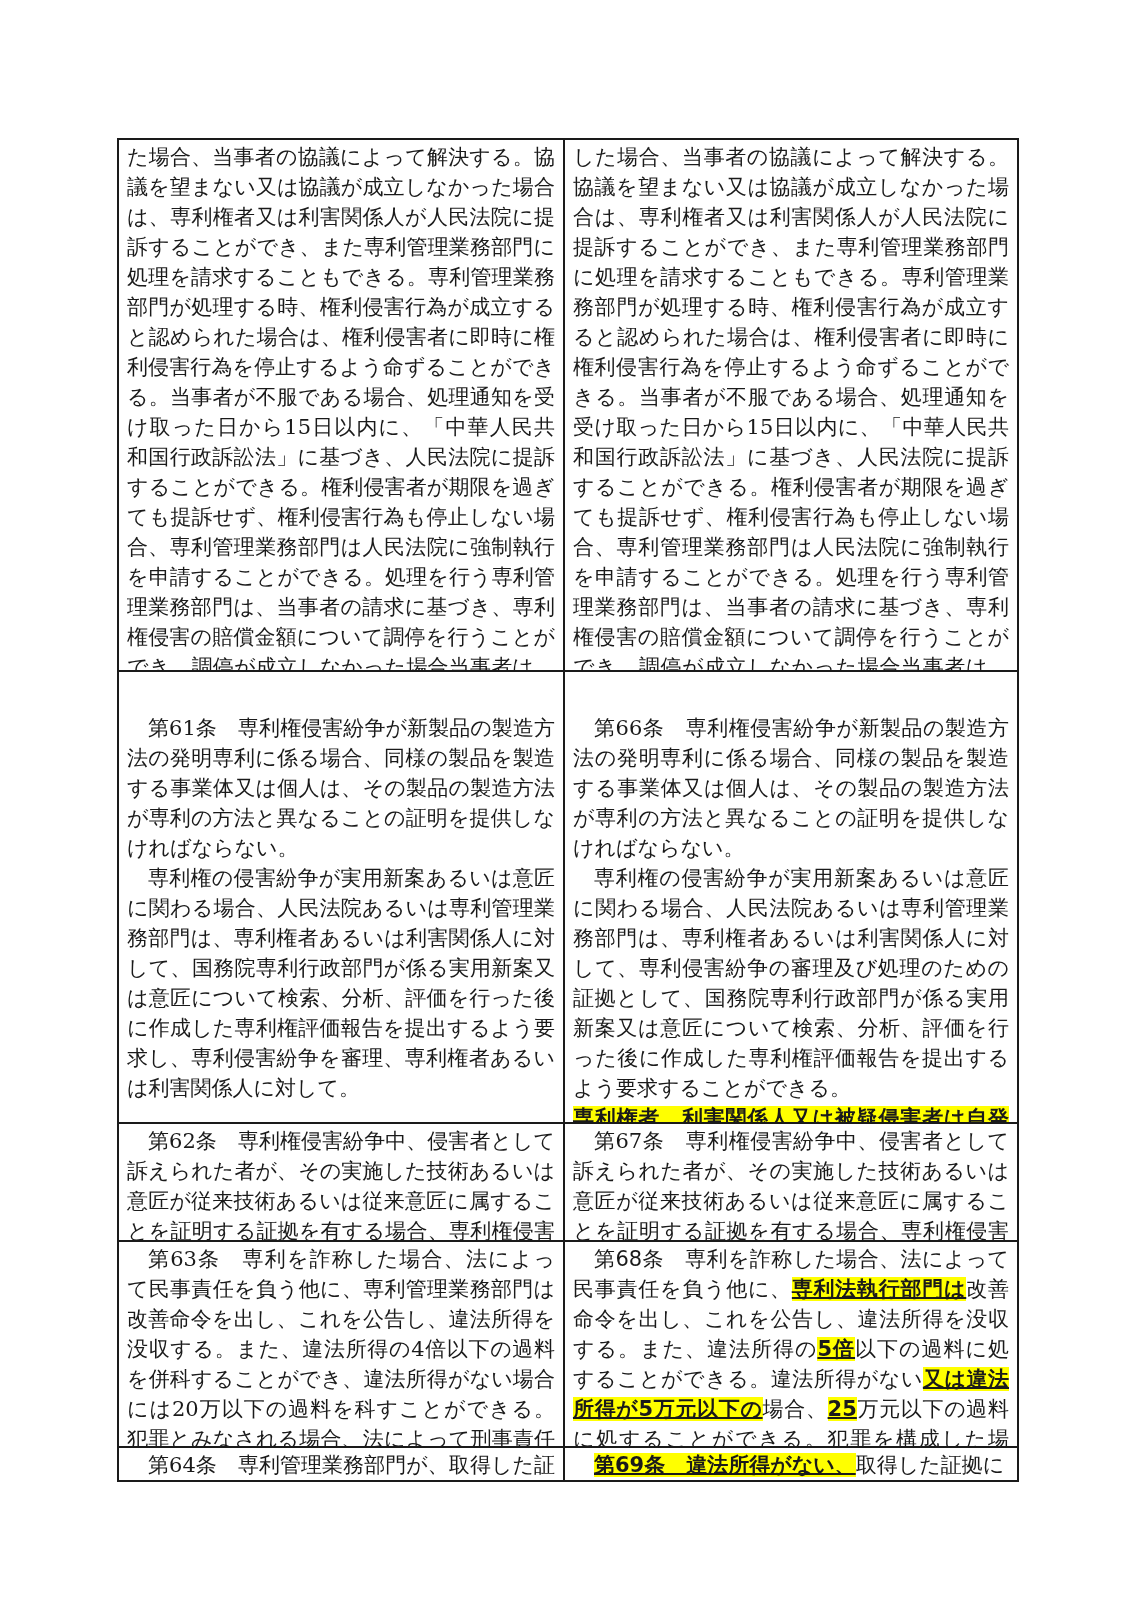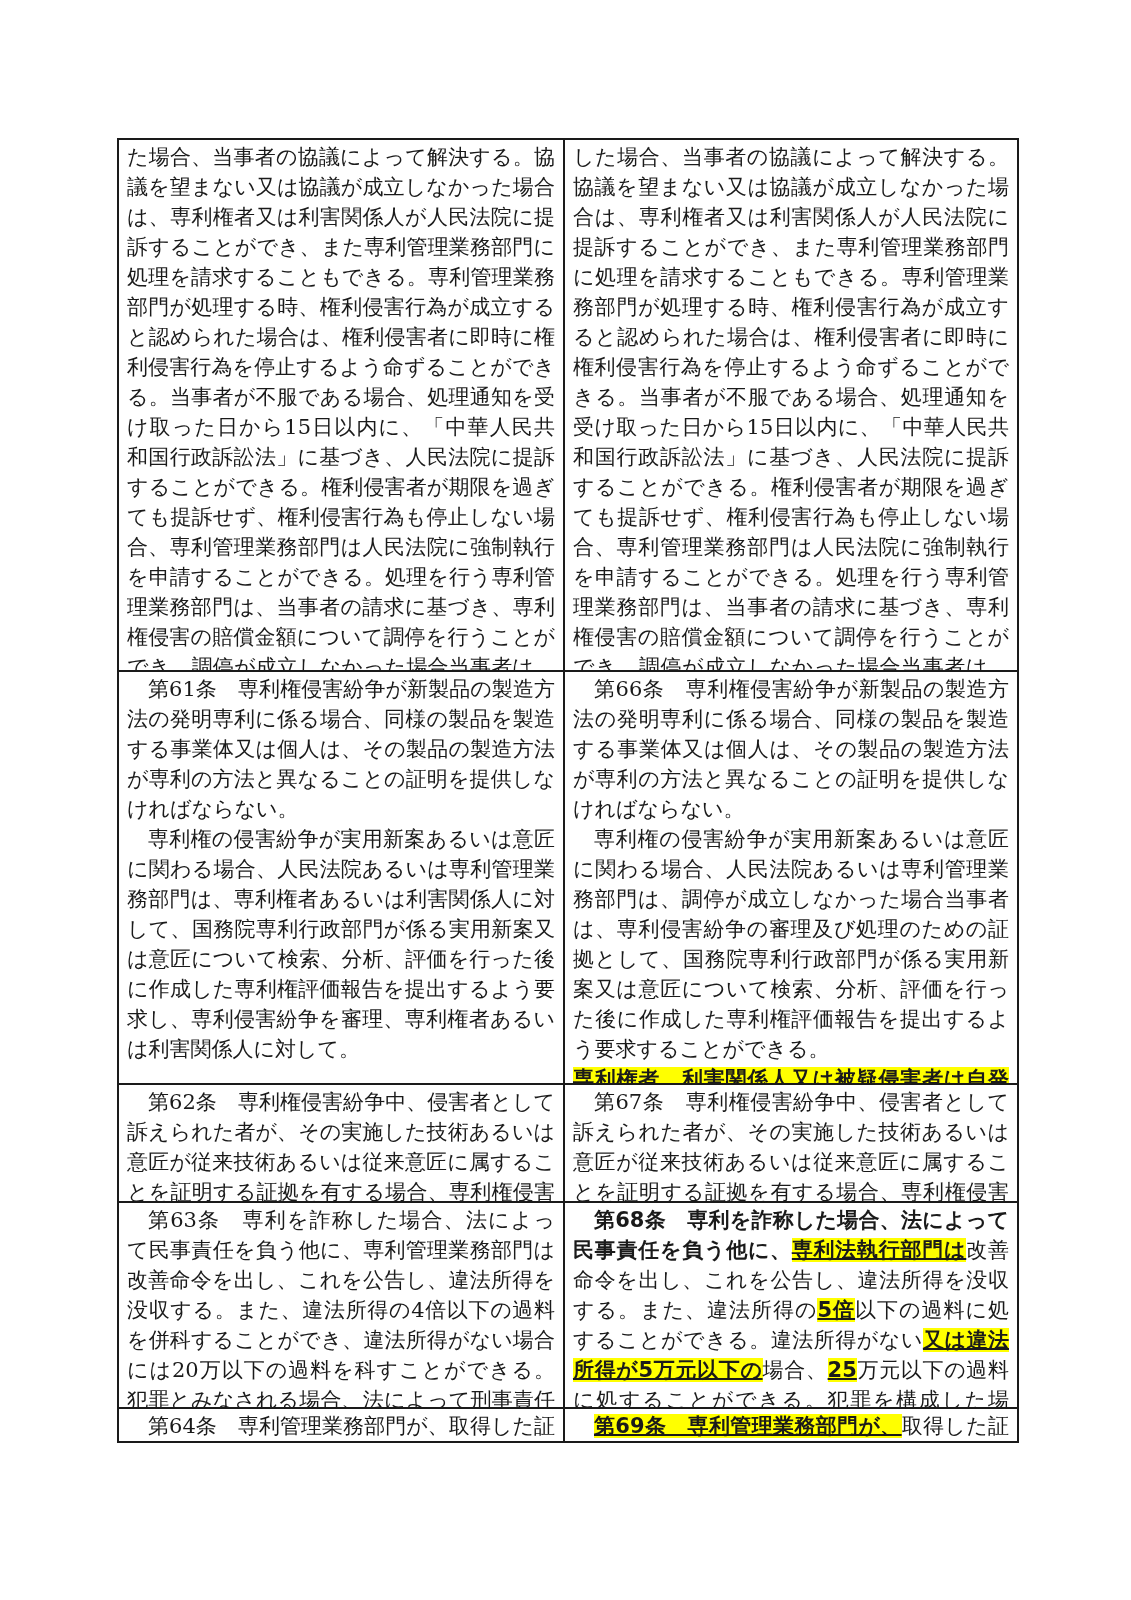--- a/index.html
+++ b/index.html
@@ -35,30 +35,30 @@
     padding:0;
   }
   .cell{
     overflow:hidden;
     padding:2px 8px 0 8px;
     font-size:21px;
     line-height:30px;
     text-align:justify;
   }
   .h-r1{height:528px;}
-  .h-r2{height:409px;}
+  .h-r2{height:409px;margin-top:39px;}
   .h-r3{height:114px;}
   .h-r4{height:202px;}
   .h-r5{height:30px;}
   .para{margin:0;text-indent:0;}
   .para.indent{text-indent:1em;}
   .seg-normal{}
   .seg-bold{
     font-family:"DejaVu Sans", sans-serif;
-    font-weight:bold;
+    font-weight:normal;
   }
   .seg-highlight{
     font-family:"DejaVu Sans", sans-serif;
     font-weight:bold;
     background:var(--highlight);
     text-decoration:underline;
     text-decoration-thickness:2px;
   }
 </style>
 </head>
@@ -86,21 +86,21 @@
       <tr>
         <td>
           <div class="cell h-r2">
               <p class="para indent"><span class="seg-normal">第61条　専利権侵害紛争が新製品の製造方法の発明専利に係る場合、同様の製品を製造する事業体又は個人は、その製品の製造方法が専利の方法と異なることの証明を提供しなければならない。</span></p>
               <p class="para indent"><span class="seg-normal">専利権の侵害紛争が実用新案あるいは意匠に関わる場合、人民法院あるいは専利管理業務部門は、専利権者あるいは利害関係人に対して、国務院専利行政部門が係る実用新案又は意匠について検索、分析、評価を行った後に作成した専利権評価報告を提出するよう要求し、専利侵害紛争を審理、専利権者あるいは利害関係人に対して。</span></p>
             </div>
         </td>
         <td>
           <div class="cell h-r2">
               <p class="para indent"><span class="seg-normal">第66条　専利権侵害紛争が新製品の製造方法の発明専利に係る場合、同様の製品を製造する事業体又は個人は、その製品の製造方法が専利の方法と異なることの証明を提供しなければならない。</span></p>
-              <p class="para indent"><span class="seg-normal">専利権の侵害紛争が実用新案あるいは意匠に関わる場合、人民法院あるいは専利管理業務部門は、調停が成立しなかった場合当事者は、専利侵害紛争の審理及び処理のための証拠として、国務院専利行政部門が係る実用新案又は意匠について検索、分析、評価を行った後に作成した専利権評価報告を提出するよう要求することができる。</span></p>
+              <p class="para indent"><span class="seg-normal">専利権の侵害紛争が実用新案あるいは意匠に関わる場合、人民法院あるいは専利管理業務部門は、専利権者あるいは利害関係人に対して、専利侵害紛争の審理及び処理のための証拠として、国務院専利行政部門が係る実用新案又は意匠について検索、分析、評価を行った後に作成した専利権評価報告を提出するよう要求することができる。</span></p>
               <p class="para"><span class="seg-highlight">専利権者、利害関係人又は被疑侵害者は自発的に専利権評価報告書を提示することもできる。</span></p>
             </div>
         </td>
       </tr>
       <tr>
         <td>
           <div class="cell h-r3">
               <p class="para indent"><span class="seg-normal">第62条　専利権侵害紛争中、侵害者として訴えられた者が、その実施した技術あるいは意匠が従来技術あるいは従来意匠に属することを証明する証拠を有する場合、専利権侵害を構成しない。</span></p>
             </div>
         </td>
@@ -123,19 +123,19 @@
         </td>
       </tr>
       <tr>
         <td>
           <div class="cell h-r5">
               <p class="para indent"><span class="seg-normal">第64条　専利管理業務部門が、取得した証拠に</span></p>
             </div>
         </td>
         <td>
           <div class="cell h-r5">
-              <p class="para indent"><span class="seg-highlight">第69条　専利管理業務部門が、</span><span class="seg-normal">取得した証拠に</span></p>
+              <p class="para indent"><span class="seg-highlight">第69条　違法所得がない、</span><span class="seg-normal">取得した証拠に</span></p>
             </div>
         </td>
       </tr>
     </tbody>
   </table>
 </div>
 
 </body></html>

